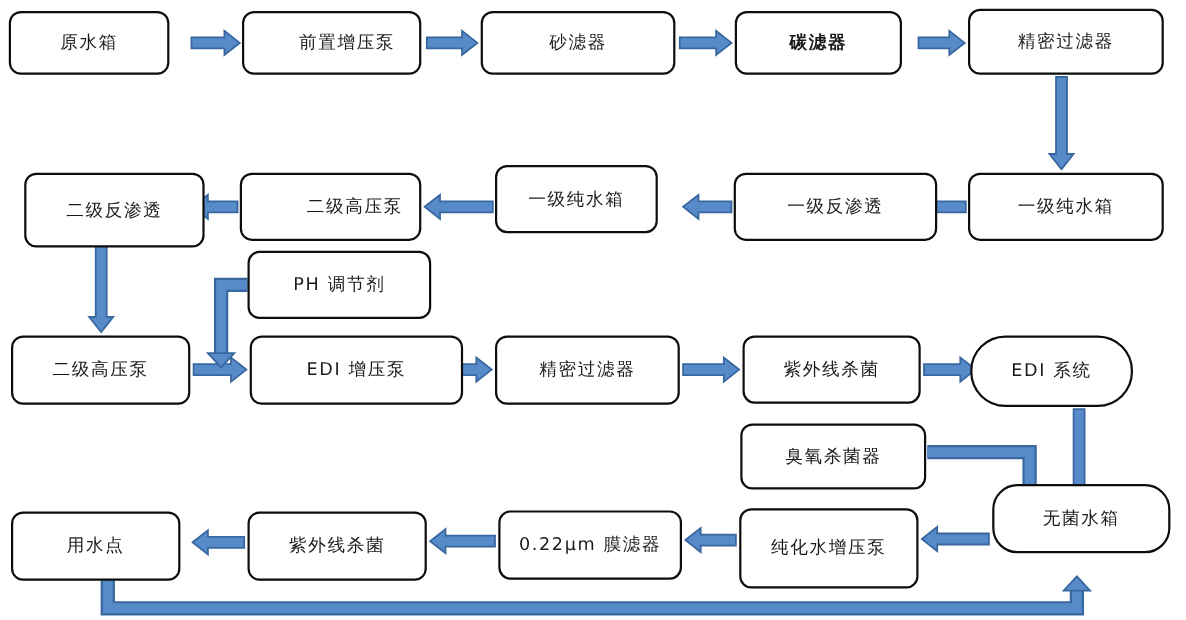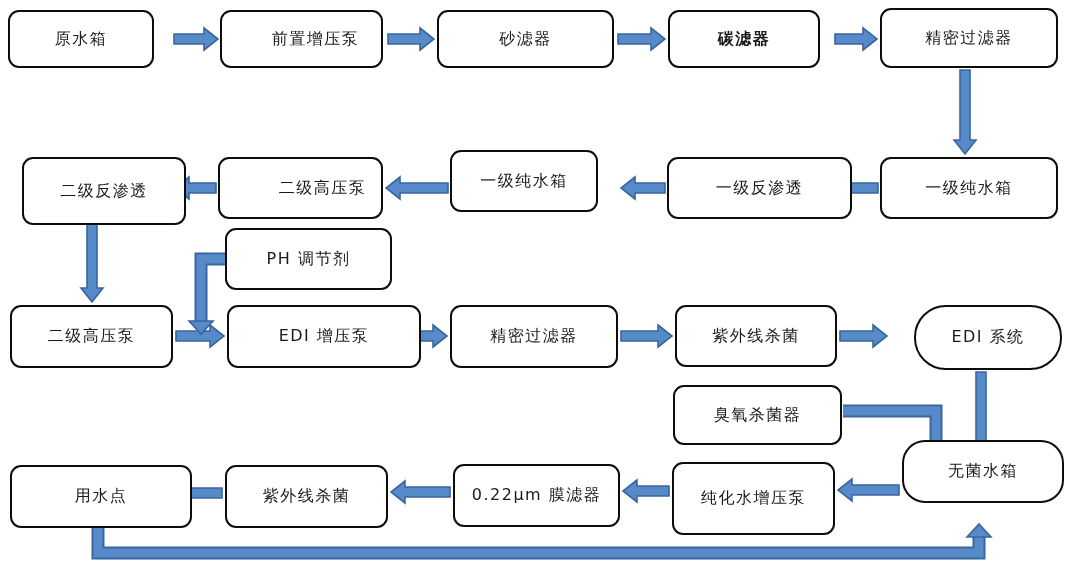--- a/index.html
+++ b/index.html
@@ -98,35 +98,35 @@
       </div>
       <div class="node" style="left: 227px; top: 305px; width: 194px; height: 63px;">
         <span class="node-label">EDI 增压泵</span>
       </div>
       <div class="node" style="left: 450px; top: 305px; width: 168px; height: 63px;">
         <span class="node-label">精密过滤器</span>
       </div>
       <div class="node" style="left: 675px; top: 305px; width: 162px; height: 62px;">
         <span class="node-label">紫外线杀菌</span>
       </div>
-      <div class="node" style="left: 914px; top: 305px; width: 148px; height: 65px; border-radius: 32px;">
+      <div class="node" style="left: 882px; top: 305px; width: 148px; height: 65px; border-radius: 32px;">
         <span class="node-label">EDI 系统</span>
       </div>
       <div class="node" style="left: 673px; top: 385px; width: 169px; height: 60px; align-items: center;">
         <span class="node-label">臭氧杀菌器</span>
       </div>
       <div class="node" style="left: 902px; top: 440px; width: 162px; height: 63px; border-radius: 23px;">
         <span class="node-label">无菌水箱</span>
       </div>
       <div class="node" style="left: 672px; top: 462px; width: 163px; height: 73px;">
         <span class="node-label">纯化水增压泵</span>
       </div>
       <div class="node" style="left: 453px; top: 464px; width: 167px; height: 63px; align-items: center;">
         <span class="node-label">0.22μm 膜滤器</span>
       </div>
       <div class="node" style="left: 225px; top: 465px; width: 163px; height: 63px;">
         <span class="node-label">紫外线杀菌</span>
       </div>
-      <div class="node" style="left: 10px; top: 465px; width: 182px; height: 63px;">
+      <div class="node" style="left: 10px; top: 465px; width: 154px; height: 63px;">
         <span class="node-label">用水点</span>
       </div>
     </div>
 </div>
 
 </body></html>

